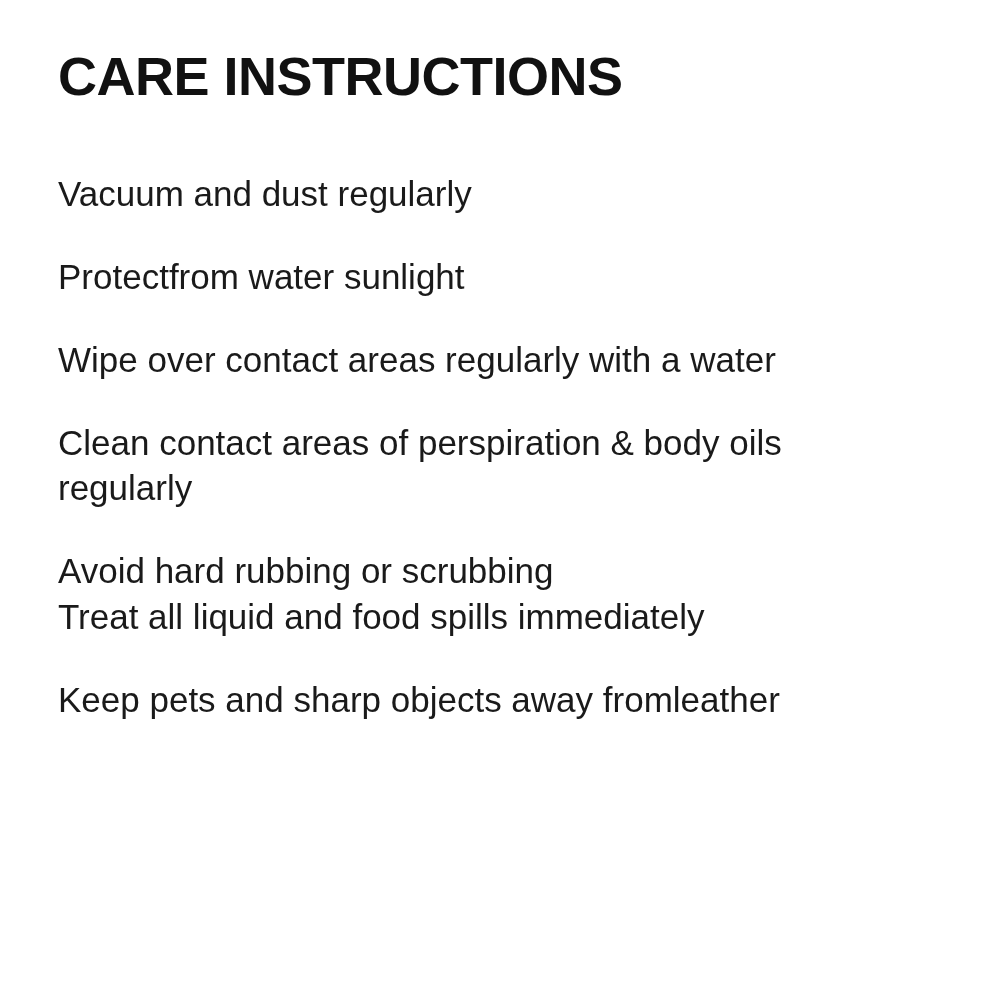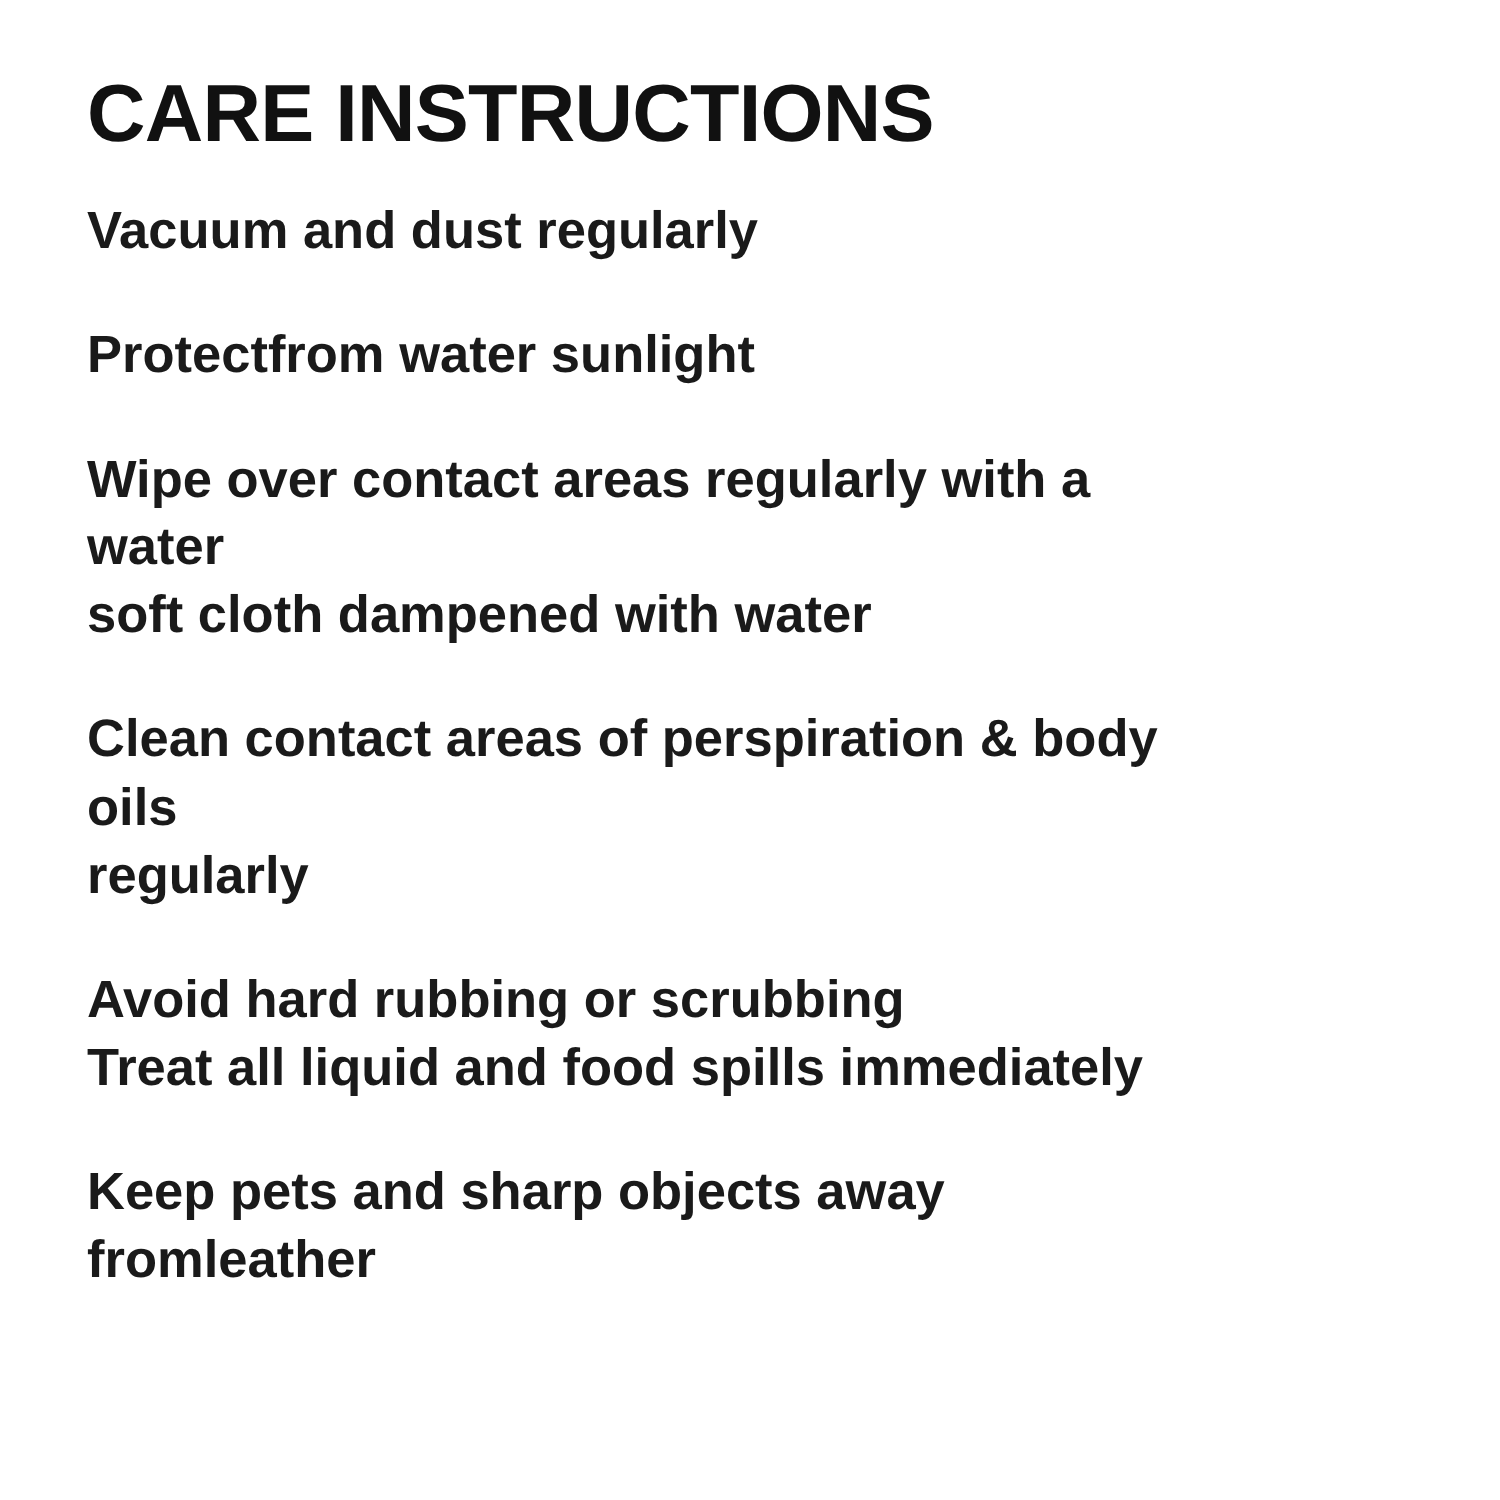--- a/index.html
+++ b/index.html
@@ -15,38 +15,39 @@
     overflow: hidden;
   }
   .sheet {
     box-sizing: border-box;
     width: 864px;
     height: 1000px;
     padding: 48px 56px 20px 58px;
     background: #ffffff;
     display: flex;
     flex-direction: column;
+    gap: 40px;
   }
   .doc-title {
     font-size: 54px;
     font-weight: 700;
     letter-spacing: -0.5px;
     line-height: 1.05;
     margin: 0 0 26px 0;
     color: #111111;
     white-space: nowrap;
   }
   .care-list {
     list-style: none;
     margin: 0;
     padding: 0;
   }
   .care-item {
     font-size: 35px;
-    font-weight: 700;
+    font-weight: 400;
     line-height: 1.29;
     color: #1a1a1a;
     margin: 0 0 38px 0;
     max-width: 890px;
   }
   .care-item:last-child {
     margin-bottom: 16px;
   }
   .care-item .line {
     display: block;
@@ -59,21 +60,20 @@
   <h1 class="doc-title">CARE INSTRUCTIONS</h1>
   <ul class="care-list">
       <li class="care-item">
         <span class="line">Vacuum and dust regularly</span>
       </li>
       <li class="care-item">
         <span class="line">Protectfrom water sunlight</span>
       </li>
       <li class="care-item">
         <span class="line">Wipe over contact areas regularly with a water</span>
-        <span class="line">soft cloth dampened with water</span>
       </li>
       <li class="care-item">
         <span class="line">Clean contact areas of perspiration &amp; body oils</span>
         <span class="line">regularly</span>
       </li>
       <li class="care-item">
         <span class="line">Avoid hard rubbing or scrubbing</span>
         <span class="line">Treat all liquid and food spills immediately</span>
       </li>
       <li class="care-item">

